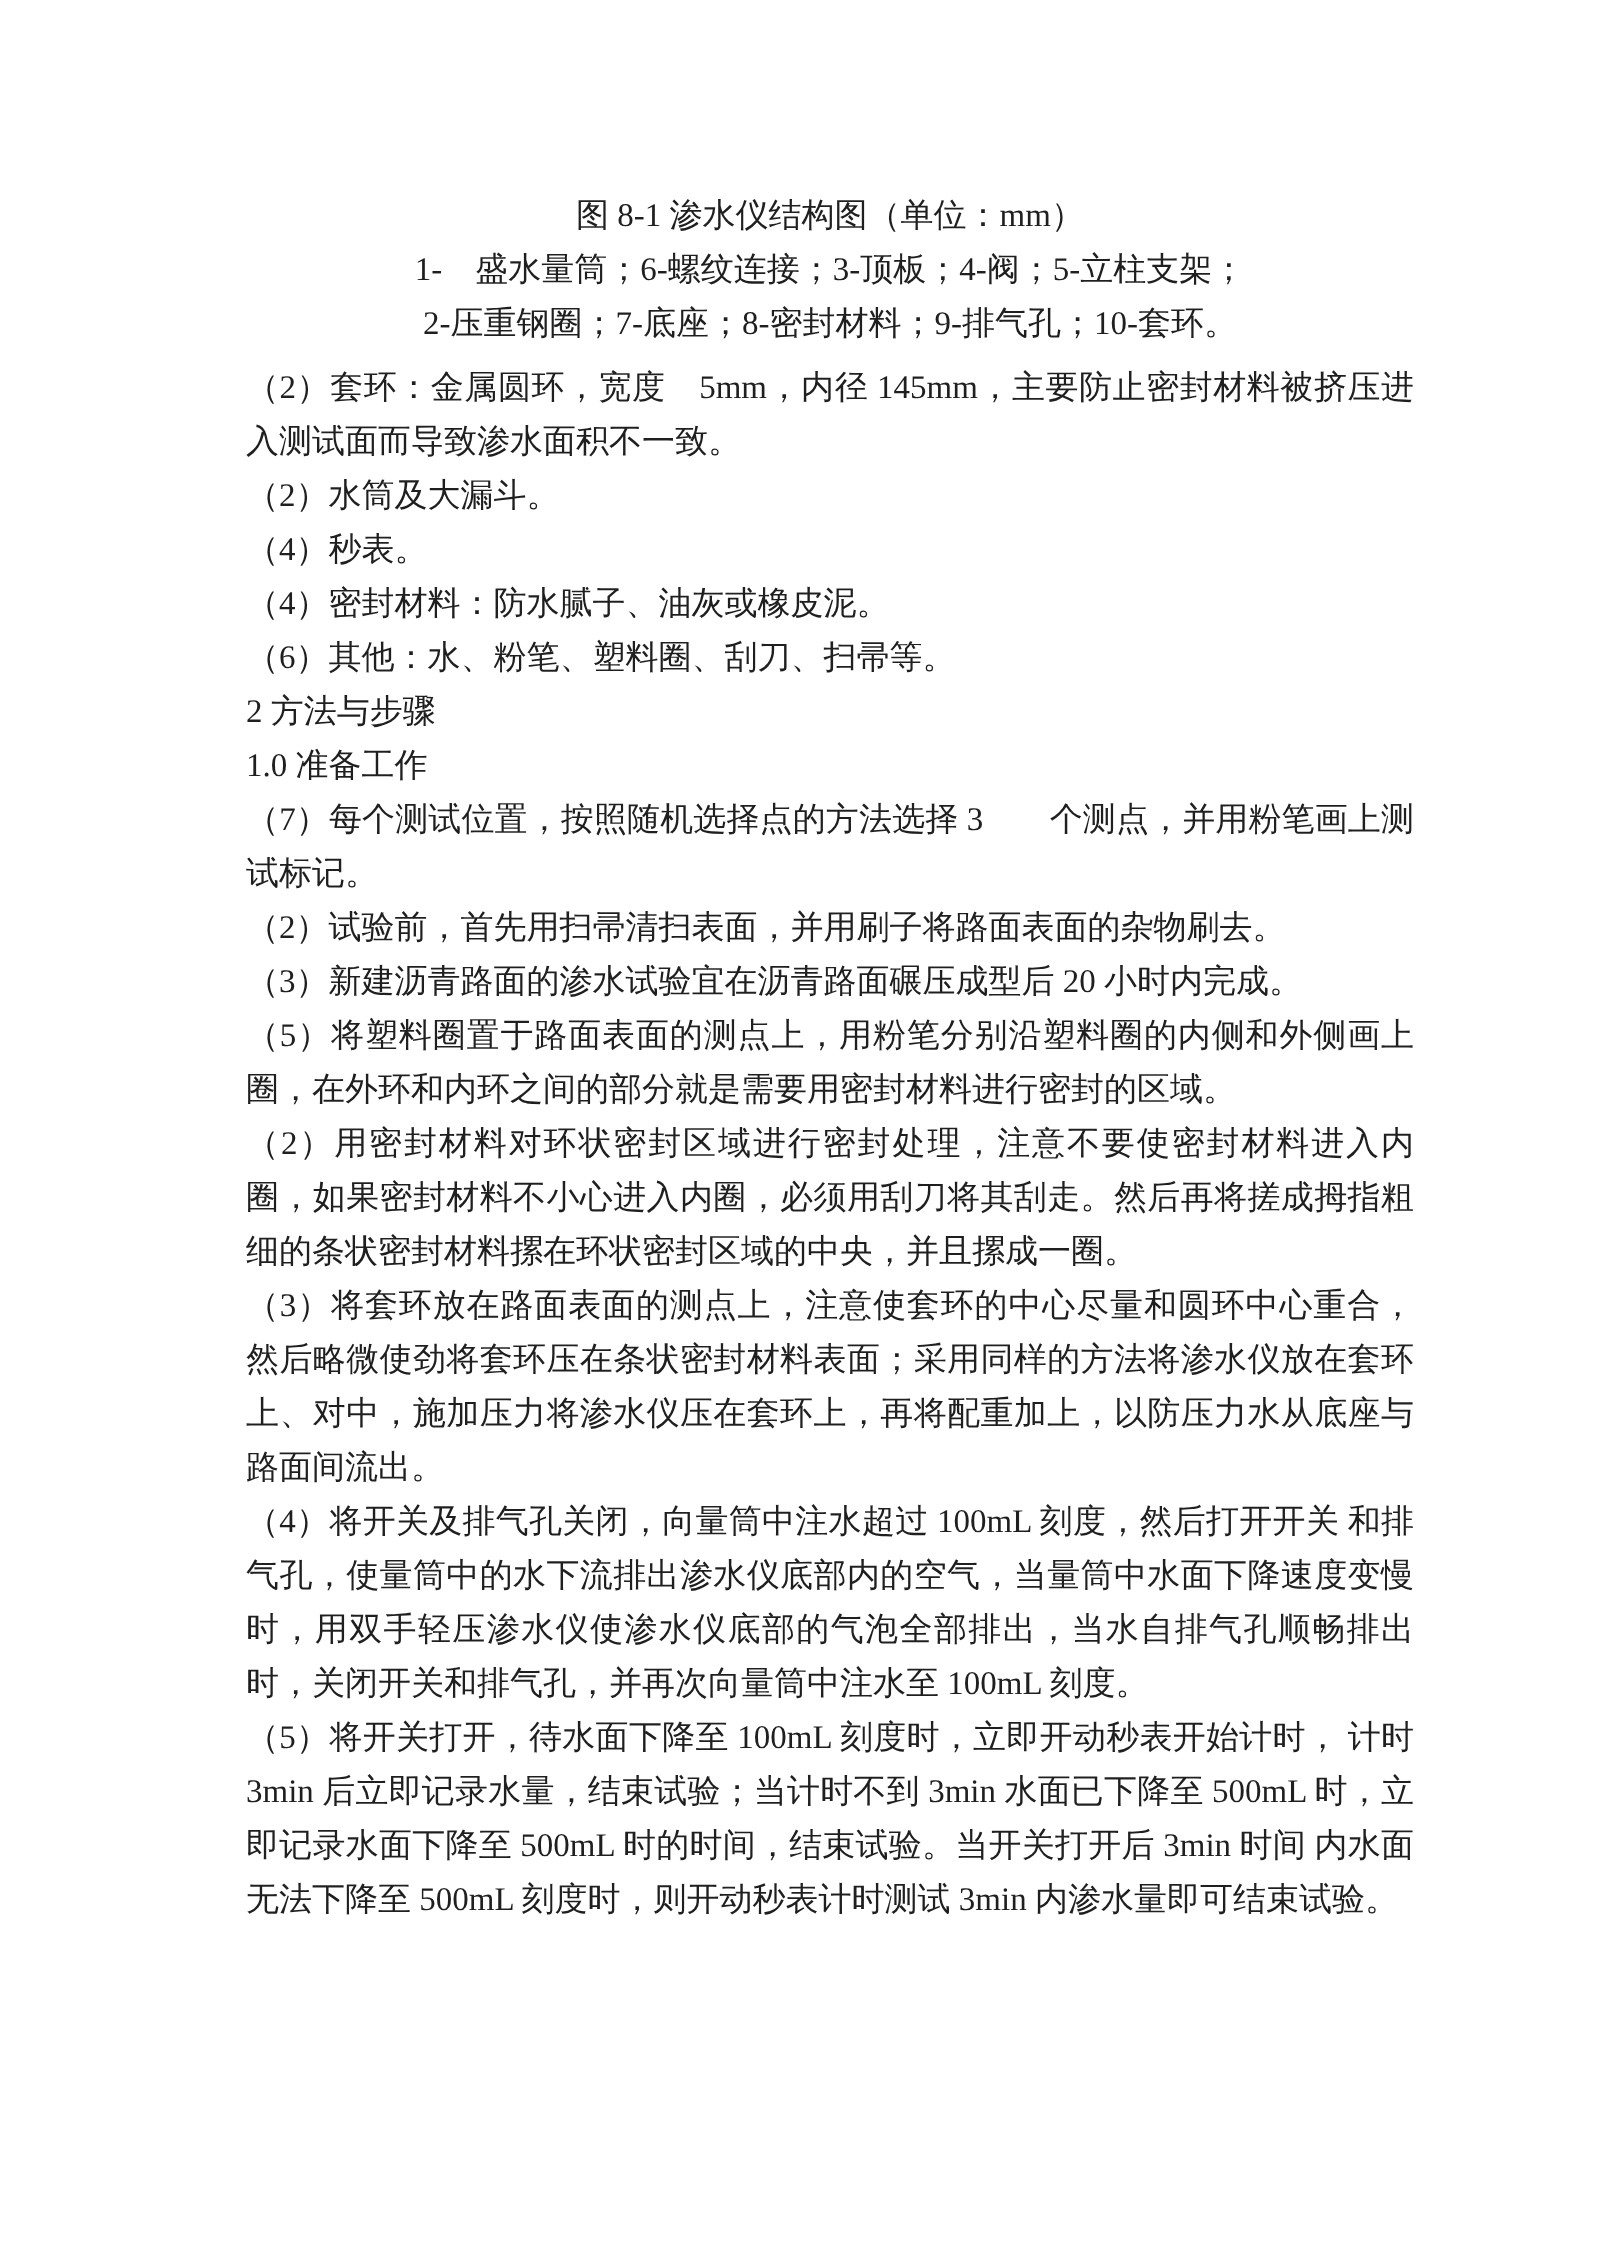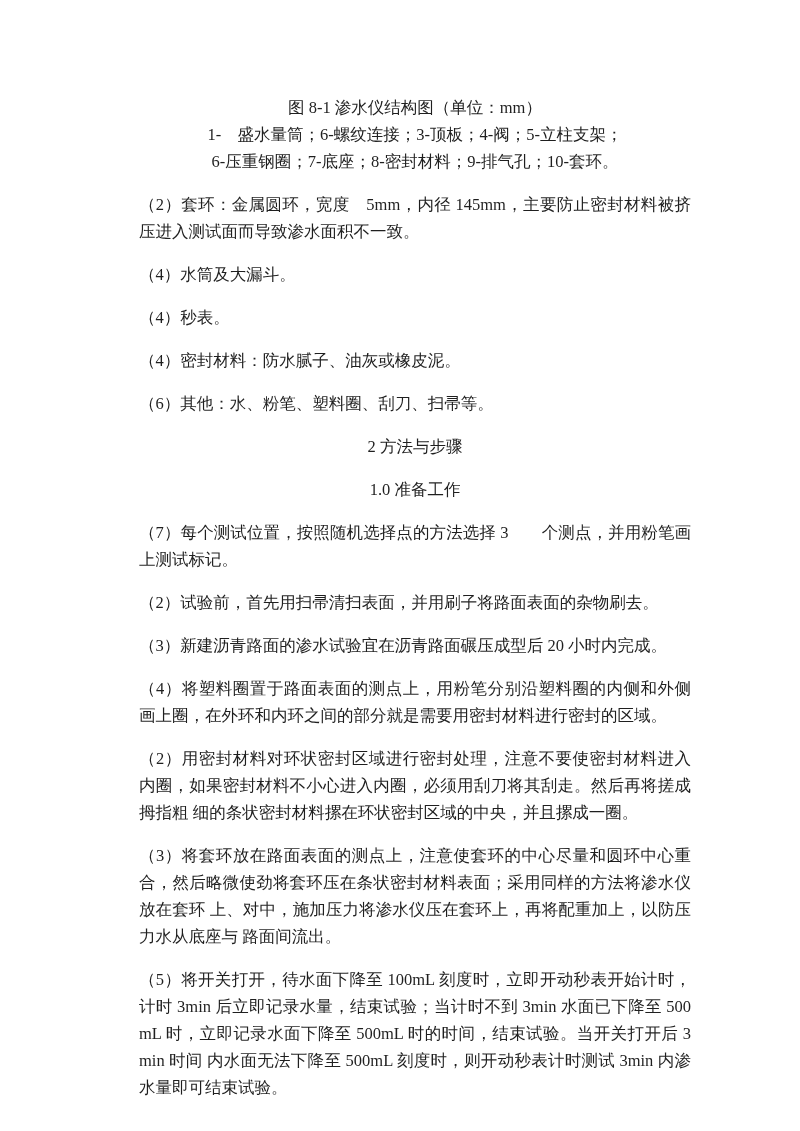--- a/index.html
+++ b/index.html
@@ -26,53 +26,54 @@
     line-height: 27px;
   }
   .figure-caption {
     text-align: center;
     margin-bottom: 5px;
   }
   .caption-line {
     white-space: pre-wrap;
   }
   .body-text p {
-    margin: 16px;
+    margin: 0;
     padding: 0;
     text-align: justify;
     white-space: pre-wrap;
     word-break: break-all;
   }
   .body-text p.heading {
-    text-align: center;
+    text-align: left;
   }
 </style>
 </head>
 <body>
 
 <div class="page">
   <div class="content">
 
     <div class="figure-caption">
       <div class="caption-line">图 8-1 渗水仪结构图（单位：mm）</div>
       <div class="caption-line">1-　盛水量筒；6-螺纹连接；3-顶板；4-阀；5-立柱支架；</div>
-      <div class="caption-line">6-压重钢圈；7-底座；8-密封材料；9-排气孔；10-套环。</div>
+      <div class="caption-line">2-压重钢圈；7-底座；8-密封材料；9-排气孔；10-套环。</div>
     </div>
 
     <div class="body-text">
       <p class="para">（2）套环：金属圆环，宽度　5mm，内径 145mm，主要防止密封材料被挤压进入测试面而导致渗水面积不一致。</p>
-      <p class="para">（4）水筒及大漏斗。</p>
+      <p class="para">（2）水筒及大漏斗。</p>
       <p class="para">（4）秒表。</p>
       <p class="para">（4）密封材料：防水腻子、油灰或橡皮泥。</p>
       <p class="para">（6）其他：水、粉笔、塑料圈、刮刀、扫帚等。</p>
       <p class="heading">2 方法与步骤</p>
       <p class="heading">1.0 准备工作</p>
       <p class="para">（7）每个测试位置，按照随机选择点的方法选择 3　　个测点，并用粉笔画上测试标记。</p>
       <p class="para">（2）试验前，首先用扫帚清扫表面，并用刷子将路面表面的杂物刷去。</p>
       <p class="para">（3）新建沥青路面的渗水试验宜在沥青路面碾压成型后 20 小时内完成。</p>
-      <p class="para">（4）将塑料圈置于路面表面的测点上，用粉笔分别沿塑料圈的内侧和外侧画上圈，在外环和内环之间的部分就是需要用密封材料进行密封的区域。</p>
+      <p class="para">（5）将塑料圈置于路面表面的测点上，用粉笔分别沿塑料圈的内侧和外侧画上圈，在外环和内环之间的部分就是需要用密封材料进行密封的区域。</p>
       <p class="para">（2）用密封材料对环状密封区域进行密封处理，注意不要使密封材料进入内圈，如果密封材料不小心进入内圈，必须用刮刀将其刮走。然后再将搓成拇指粗 细的条状密封材料摞在环状密封区域的中央，并且摞成一圈。</p>
       <p class="para">（3）将套环放在路面表面的测点上，注意使套环的中心尽量和圆环中心重合，然后略微使劲将套环压在条状密封材料表面；采用同样的方法将渗水仪放在套环 上、对中，施加压力将渗水仪压在套环上，再将配重加上，以防压力水从底座与 路面间流出。</p>
+      <p class="para">（4）将开关及排气孔关闭，向量筒中注水超过 100mL 刻度，然后打开开关 和排气孔，使量筒中的水下流排出渗水仪底部内的空气，当量筒中水面下降速度变慢时，用双手轻压渗水仪使渗水仪底部的气泡全部排出，当水自排气孔顺畅排出时，关闭开关和排气孔，并再次向量筒中注水至 100mL 刻度。</p>
       <p class="para">（5）将开关打开，待水面下降至 100mL 刻度时，立即开动秒表开始计时， 计时 3min 后立即记录水量，结束试验；当计时不到 3min 水面已下降至 500mL 时，立即记录水面下降至 500mL 时的时间，结束试验。当开关打开后 3min 时间 内水面无法下降至 500mL 刻度时，则开动秒表计时测试 3min 内渗水量即可结束试验。</p>
     </div>
 
   </div>
 </div>
 
 </body></html>

